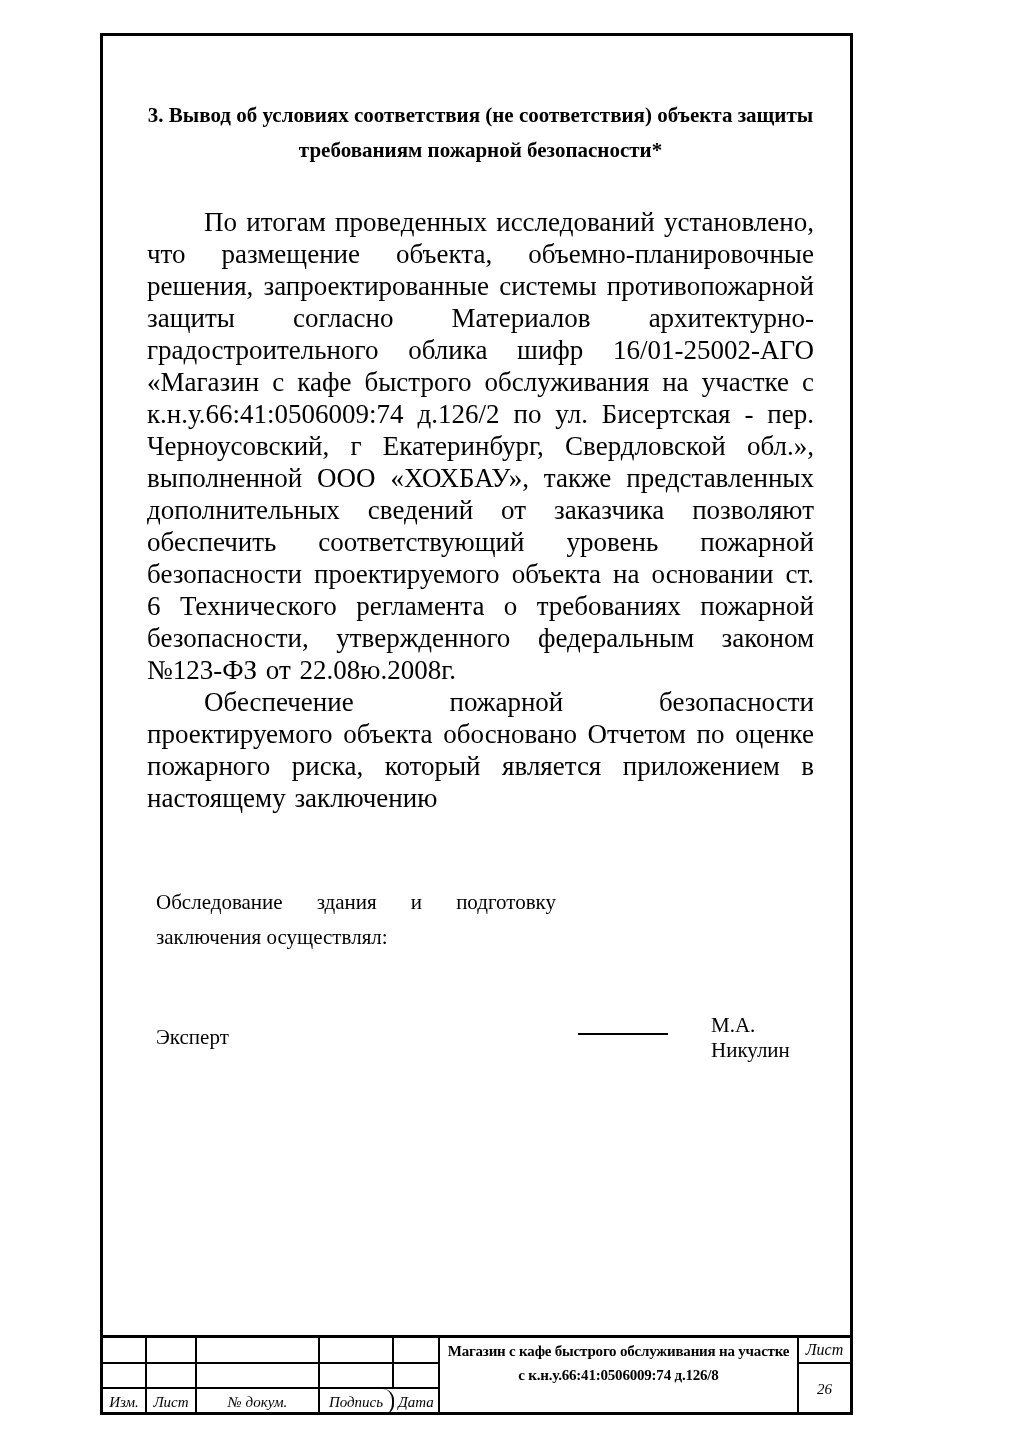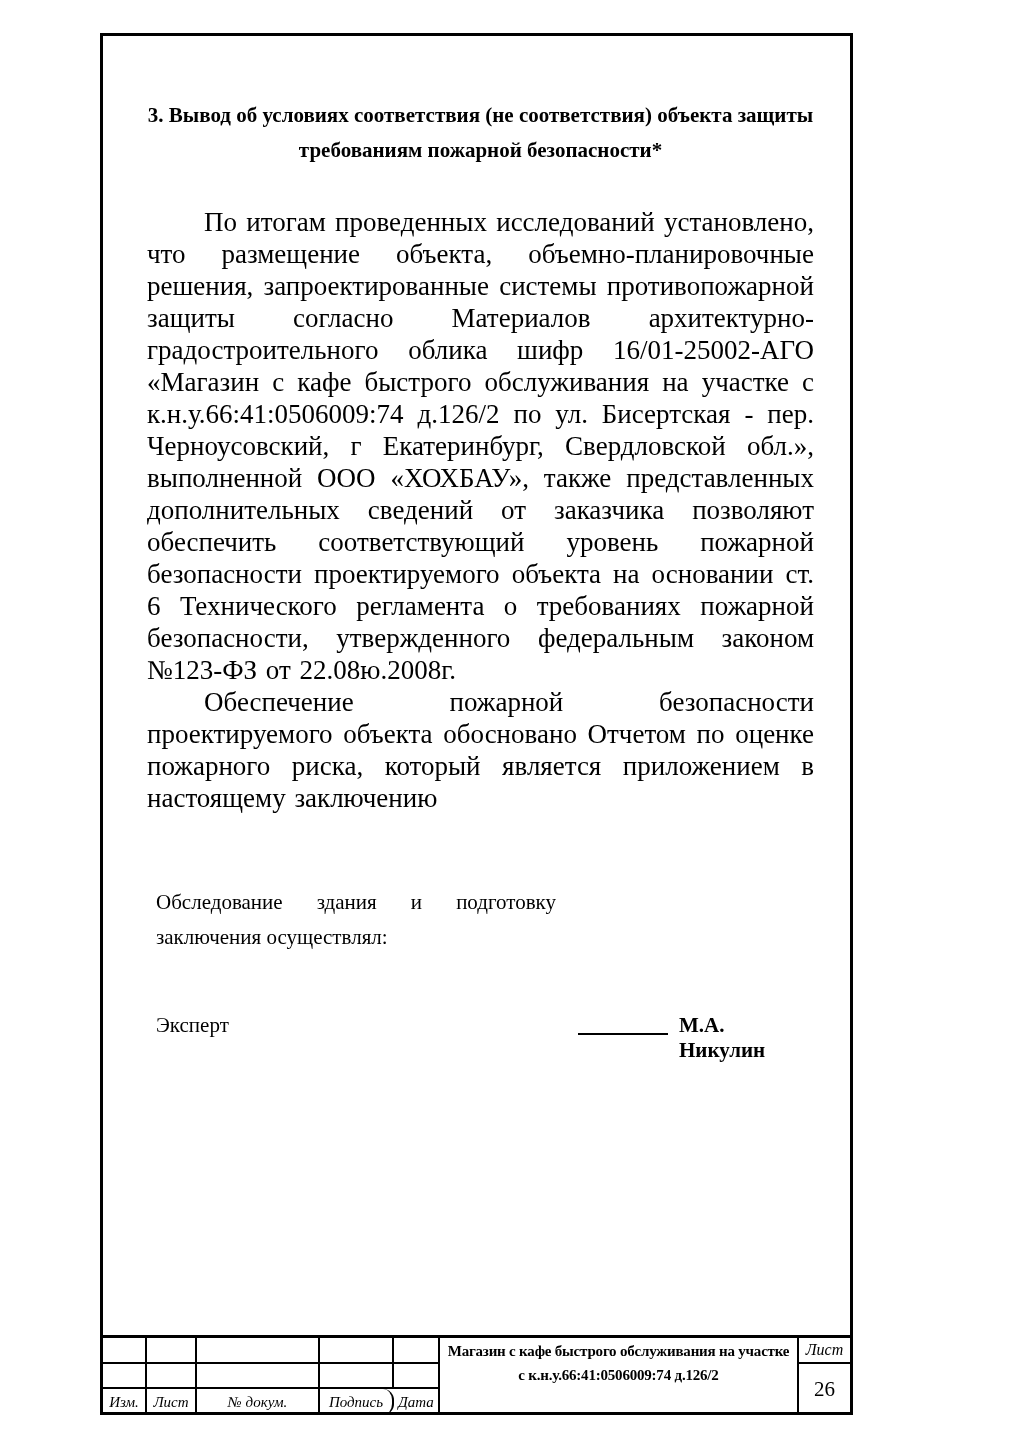--- a/index.html
+++ b/index.html
@@ -22,26 +22,26 @@
     font-size:27px; line-height:32px; text-align:justify;
     text-indent:57px; word-spacing:2px;
   }
 
   .sig-block {
     margin-top:71px; margin-left:9px; width:400px;
     font-size:21px; line-height:35px; text-align:justify;
   }
 
   .sig-row { position:relative; height:42px; margin-top:58px; font-size:21px; }
-  .sig-role { position:absolute; left:9px; top:0; }
+  .sig-role { position:absolute; left:9px; top:12px; }
   .sig-line {
     position:absolute; left:431px; top:20px; width:90px; height:1px;
     border-bottom:2px solid #000;
   }
-  .sig-name { position:absolute; left:532px; top:0;font-weight:bold; }
+  .sig-name { position:absolute; left:564px; top:0; }
 
   
   .tb {
     position:absolute; left:0; right:0; bottom:0; height:77px;
     display:grid;
     grid-template-columns:44px 50px 123px 74px 46px 1fr 51px;
     grid-template-rows:26px 25px 26px;
     border-top:3px solid #000;
     background:#fff;
   }
@@ -57,21 +57,21 @@
     font-weight:bold; font-size:15px; line-height:24px;
     padding:1px 4px 0 4px; text-align:center; letter-spacing:-0.2px;
   }
   .tb .sheet-hdr {
     grid-column:7; grid-row:1; border-bottom:2px solid #000;
     font-style:italic; font-size:16px;
     display:flex; align-items:center; justify-content:center;
   }
   .tb .sheet-num {
     grid-column:7; grid-row:2/4;
-    font-size:21px;
+    font-style:italic; font-size:15px;
     display:flex; align-items:center; justify-content:center;
   }
 </style>
 </head>
 <body>
 
 <div class="frame">
   <div class="content">
 
     <div class="heading">3. Вывод об условиях соответствия (не соответствия) объекта защиты требованиям пожарной безопасности*</div>
@@ -103,18 +103,18 @@
     <div class="cell" style="grid-column:3;grid-row:2;"></div>
     <div class="cell" style="grid-column:4;grid-row:2;"></div>
     <div class="cell" style="grid-column:5;grid-row:2;"></div>
 
     <div class="lbl" style="grid-column:1;grid-row:3;">Изм.</div>
     <div class="lbl" style="grid-column:2;grid-row:3;">Лист</div>
     <div class="lbl" style="grid-column:3;grid-row:3;">№ докум.</div>
     <div class="lbl" style="grid-column:4;grid-row:3;border-radius:11px;">Подпись</div>
     <div class="lbl" style="grid-column:5;grid-row:3;">Дата</div>
 
-    <div class="title-cell">Магазин с кафе быстрого обслуживания на участке с к.н.у.66:41:0506009:74 д.126/2</div>
+    <div class="title-cell">Магазин с кафе быстрого обслуживания на участке с к.н.у.66:41:0506009:74 д.126/8</div>
 
     <div class="sheet-hdr">Лист</div>
     <div class="sheet-num">26</div>
   </div>
 </div>
 
 </body></html>

